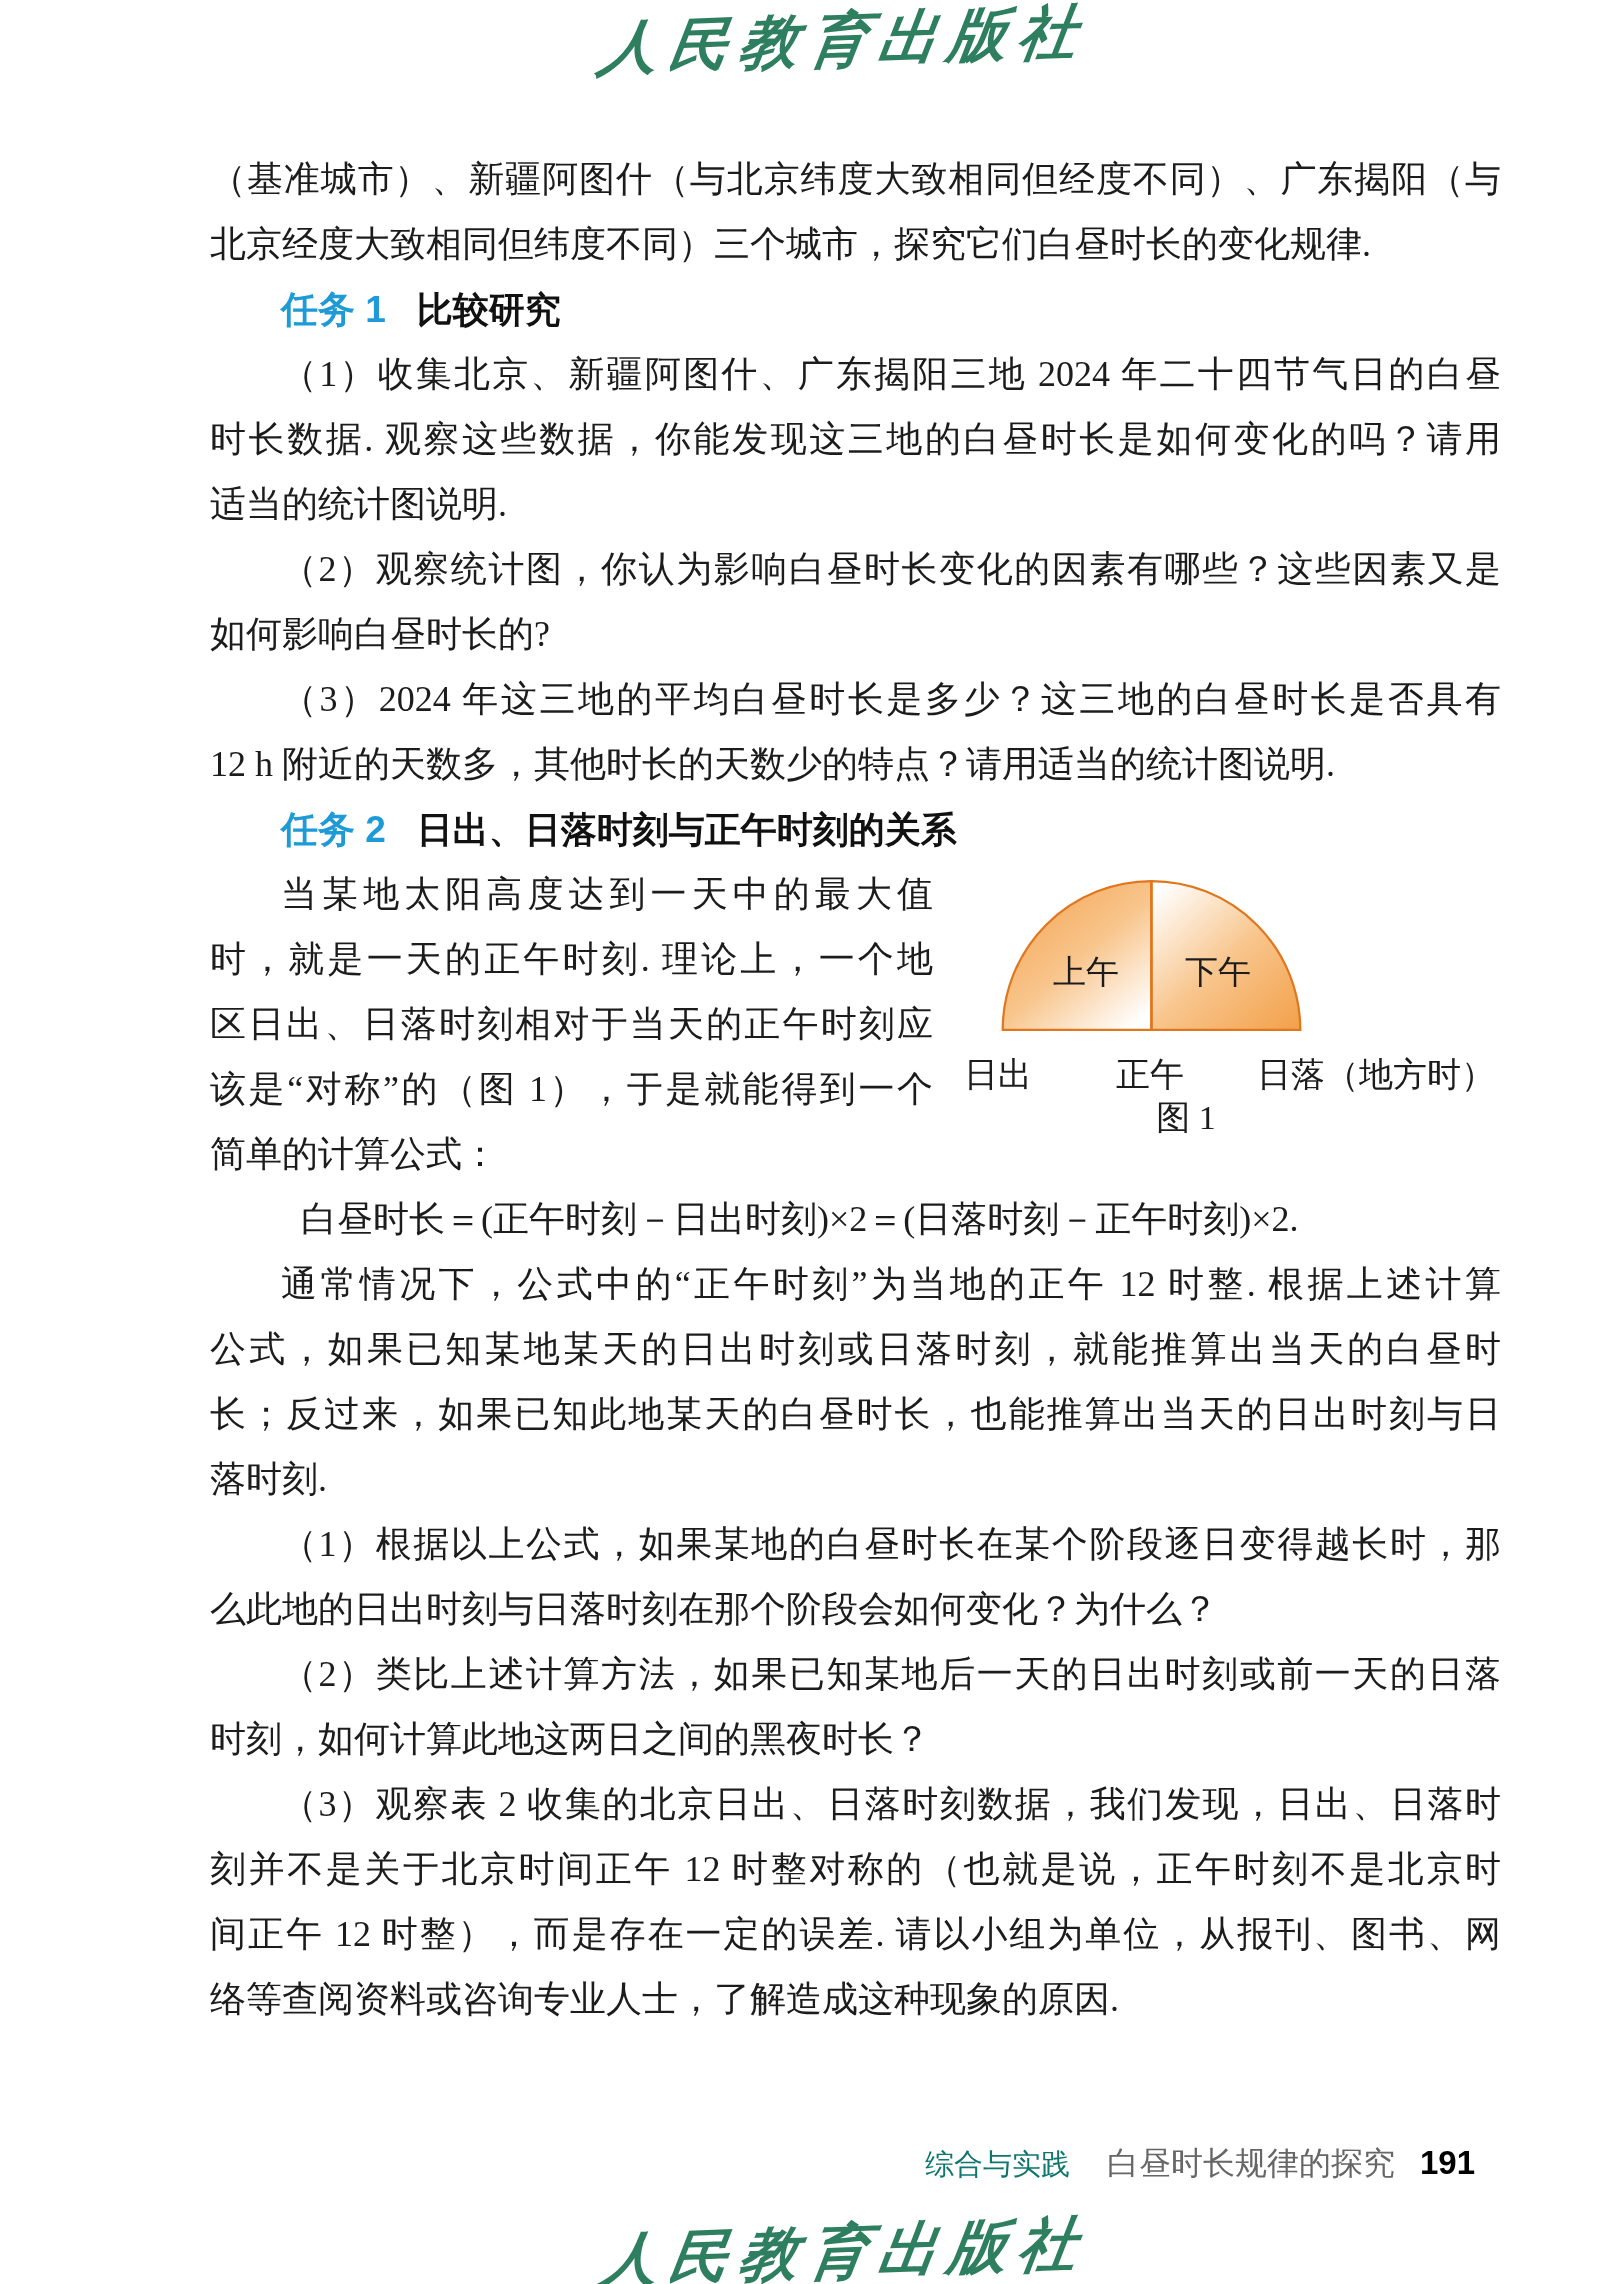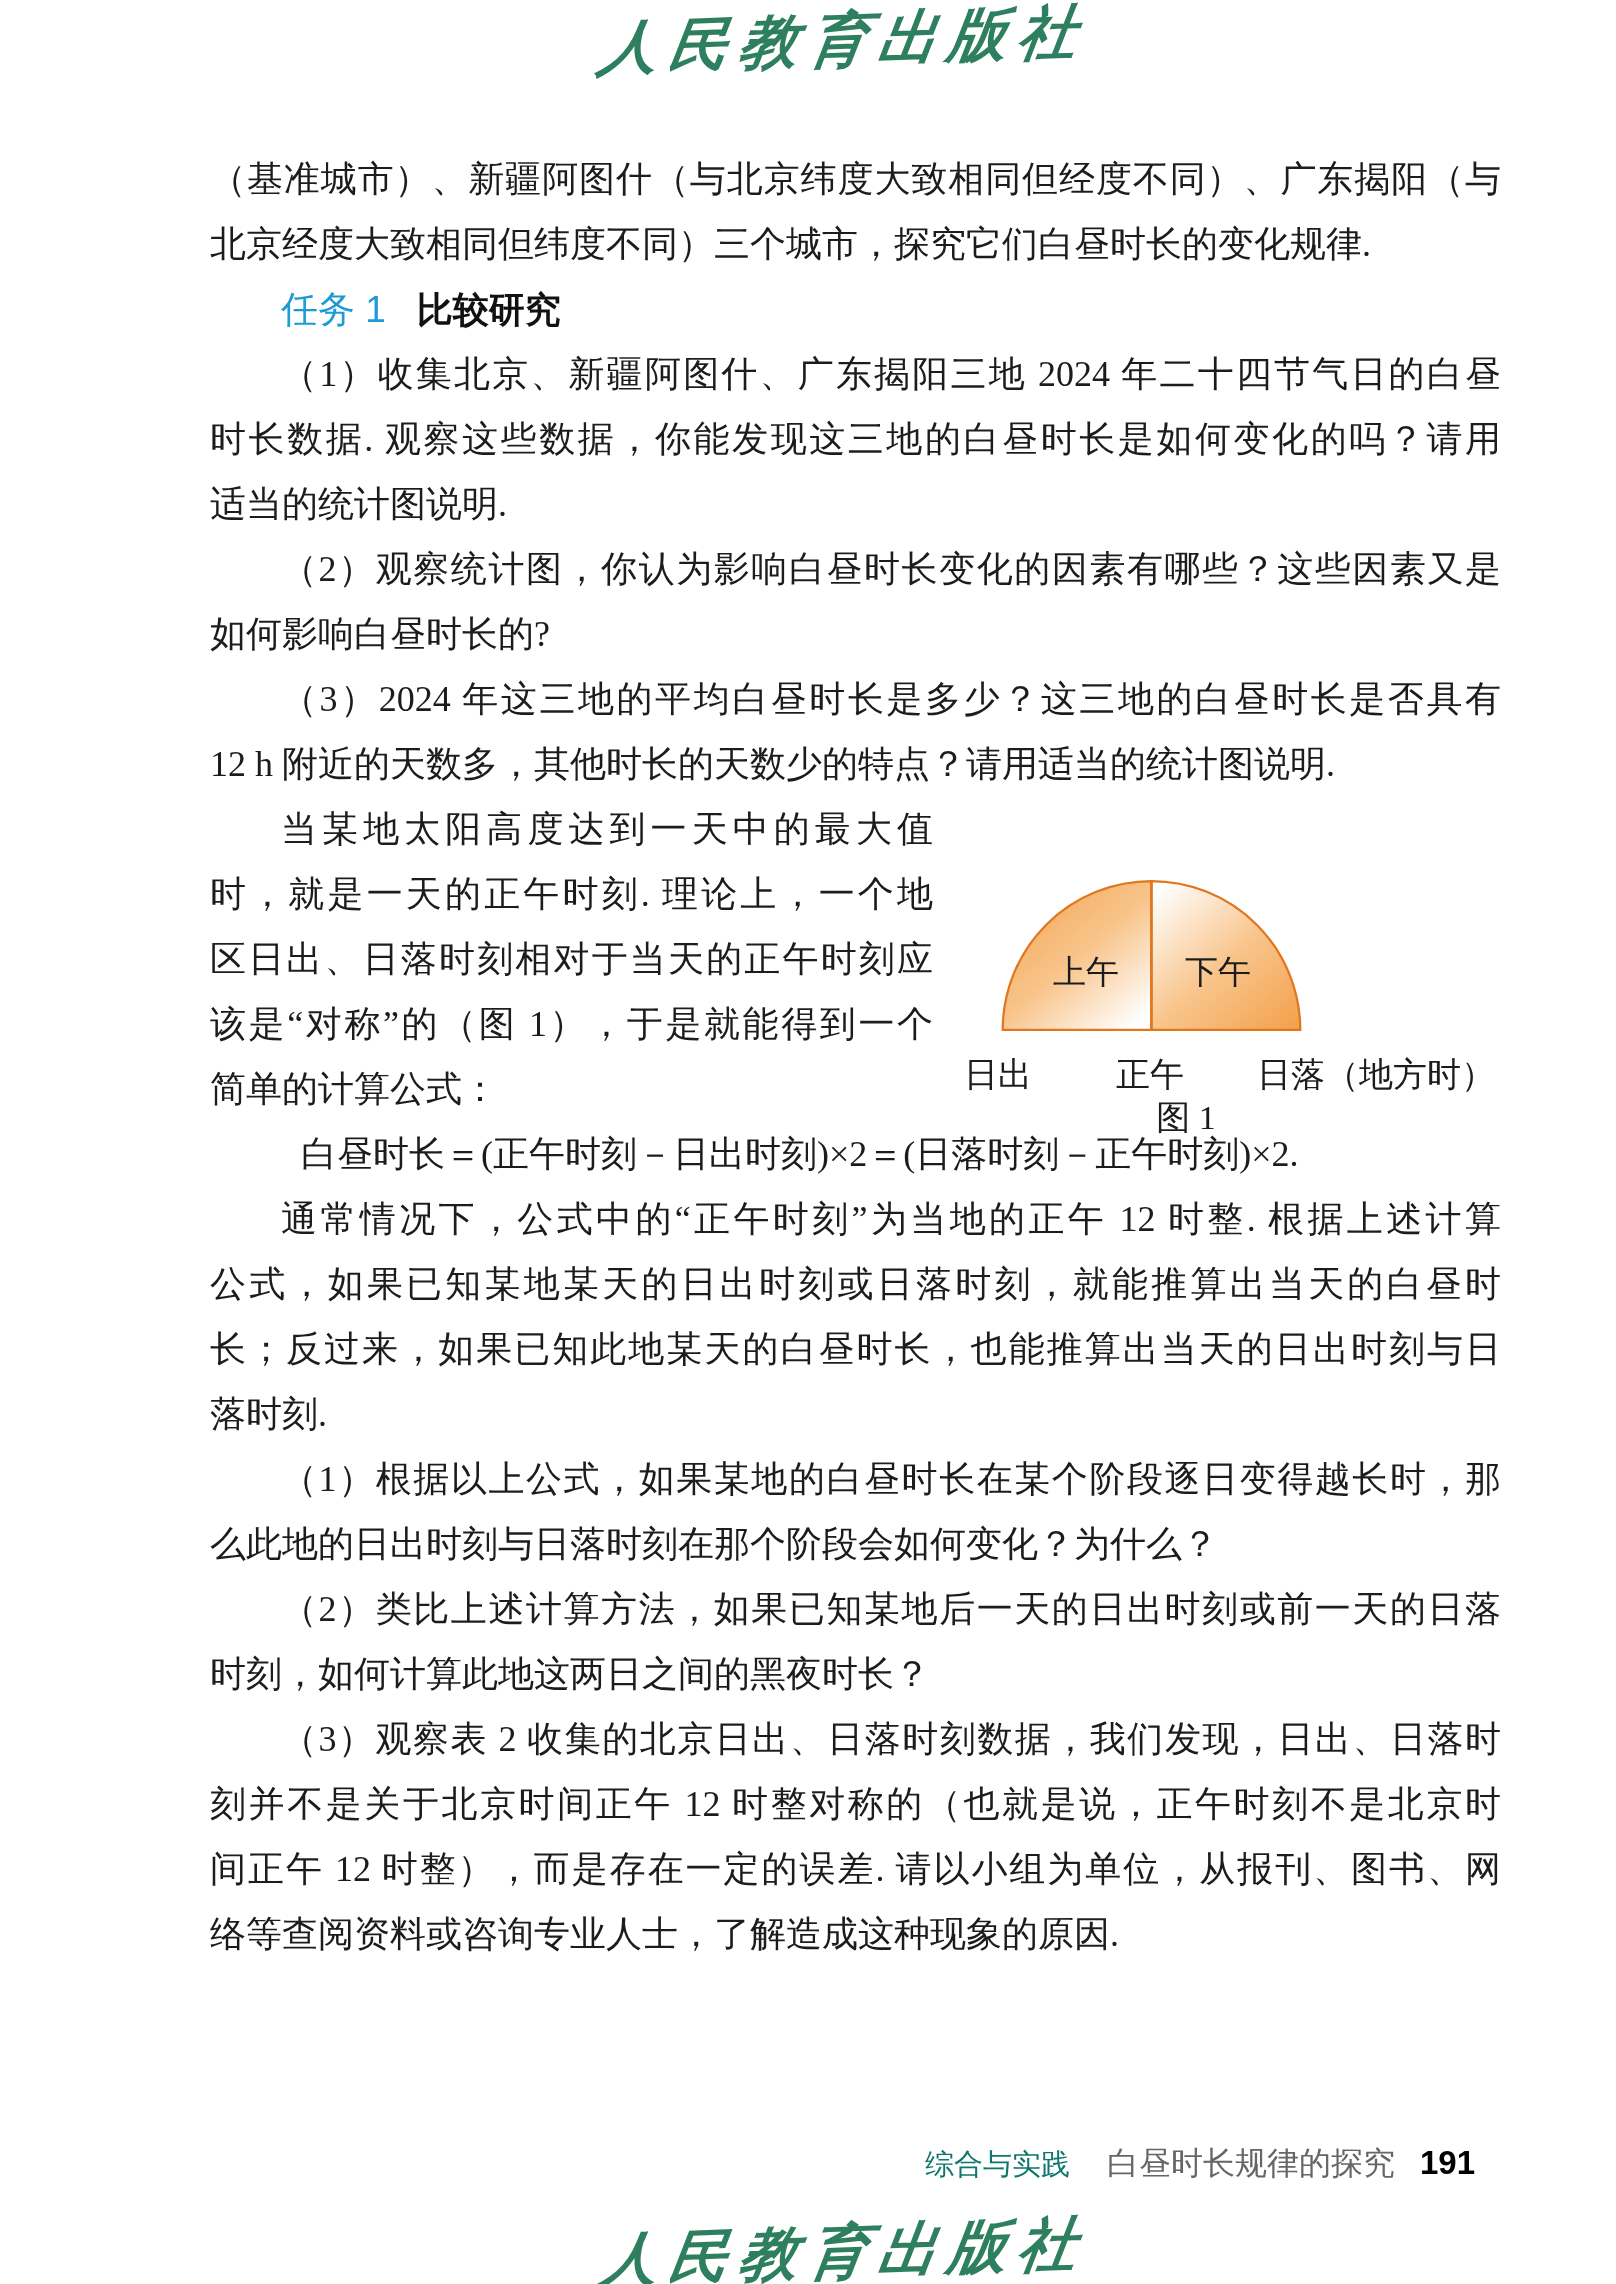--- a/index.html
+++ b/index.html
@@ -41,21 +41,21 @@
   .line.narrow{width:723px;}
   .line.formula{margin-left:91px;}
   .heading{
     height:65px;
     margin-left:71px;
     font-family:"Liberation Sans","DejaVu Sans",sans-serif;
     white-space:nowrap;
   }
   .heading .task-label{
     color:#1e9ad6;
-    font-weight:normal;
+    font-weight:bold;
     font-size:37px;
     margin-right:31px;
     margin-top:40px;
   }
   .heading .task-title{
     color:#111111;
     font-weight:600;
     font-size:36px;
   }
   
@@ -129,20 +129,23 @@
     <div class="line just indent">（1）收集北京、新疆阿图什、广东揭阳三地 2024 年二十四节气日的白昼</div>
     <div class="line just">时长数据. 观察这些数据，你能发现这三地的白昼时长是如何变化的吗？请用</div>
     <div class="line">适当的统计图说明.</div>
 
     <div class="line just indent">（2）观察统计图，你认为影响白昼时长变化的因素有哪些？这些因素又是</div>
     <div class="line">如何影响白昼时长的?</div>
 
     <div class="line just indent">（3）2024 年这三地的平均白昼时长是多少？这三地的白昼时长是否具有</div>
     <div class="line">12 h 附近的天数多，其他时长的天数少的特点？请用适当的统计图说明.</div>
 
+    <div class="heading">
+      <span class="task-label">任务 2</span><span class="task-title">日出、日落时刻与正午时刻的关系</span>
+    </div>
 
     <div class="line just indent narrow">当某地太阳高度达到一天中的最大值</div>
     <div class="line just narrow">时，就是一天的正午时刻. 理论上，一个地</div>
     <div class="line just narrow">区日出、日落时刻相对于当天的正午时刻应</div>
     <div class="line just narrow">该是“对称”的（图 1），于是就能得到一个</div>
     <div class="line narrow">简单的计算公式：</div>
 
     <div class="line formula">白昼时长＝(正午时刻－日出时刻)×2＝(日落时刻－正午时刻)×2.</div>
 
     <div class="line just indent">通常情况下，公式中的“正午时刻”为当地的正午 12 时整. 根据上述计算</div>

